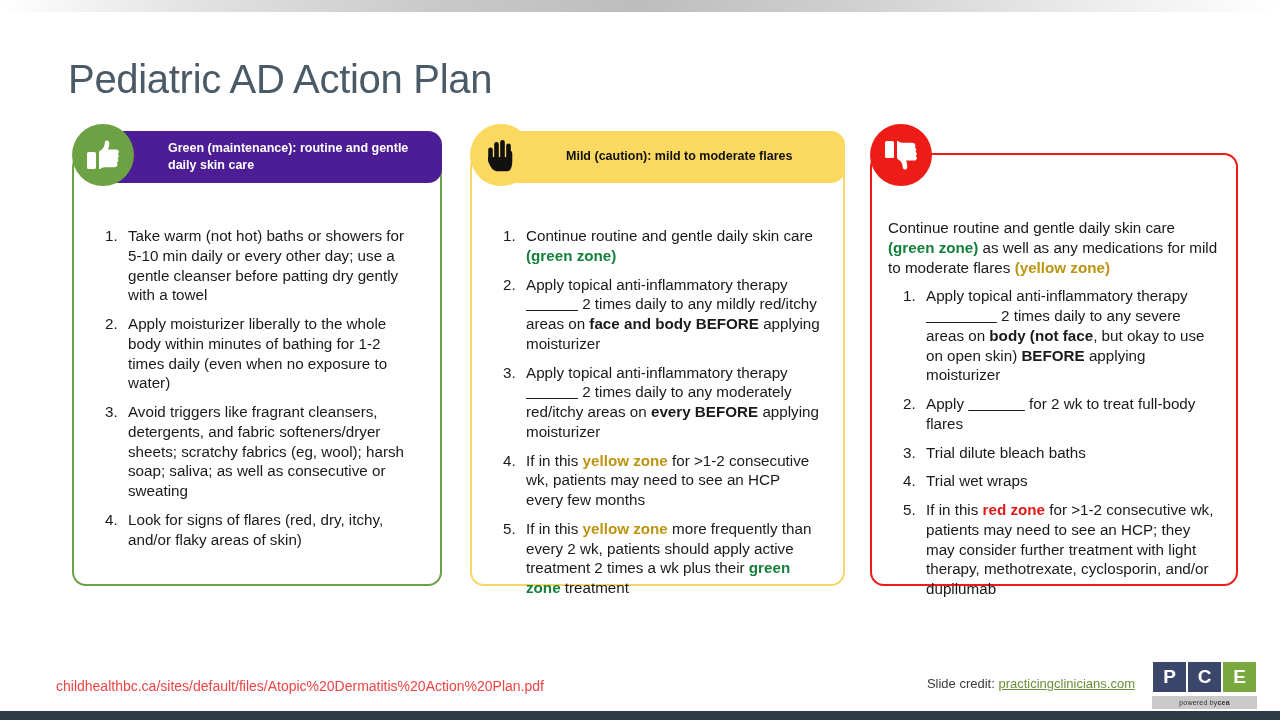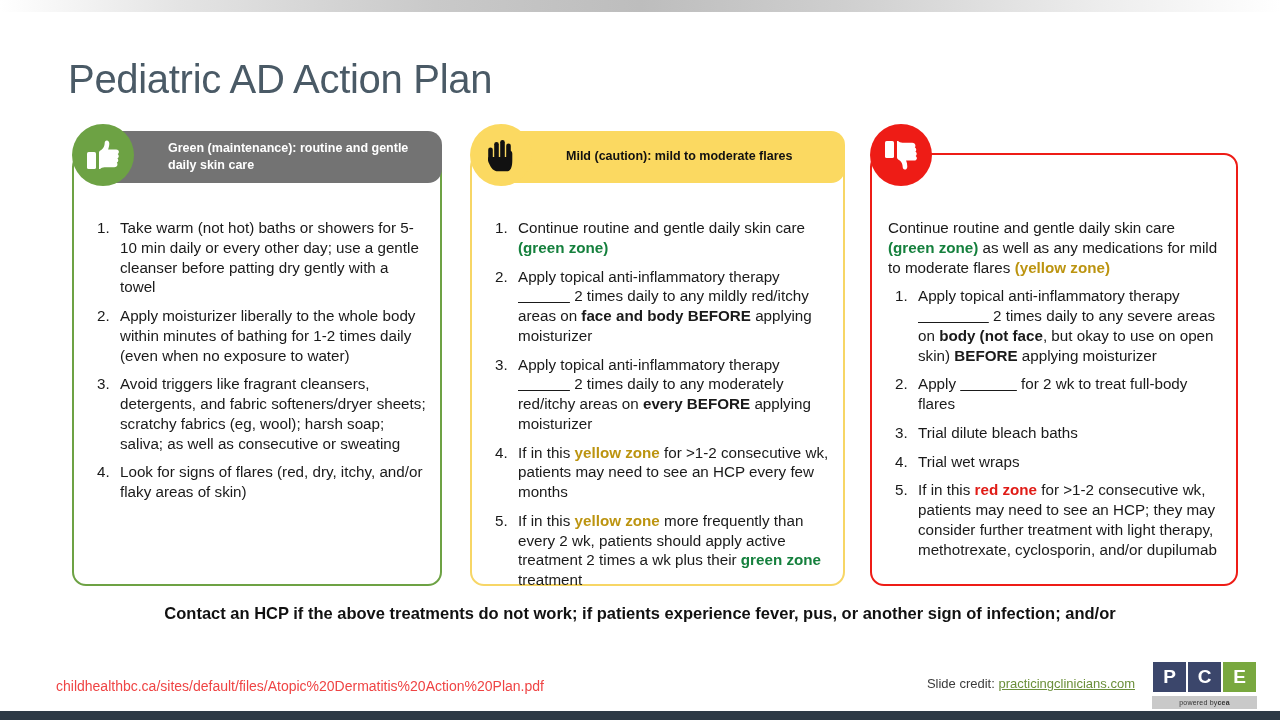--- a/index.html
+++ b/index.html
@@ -81,21 +81,21 @@
     width: calc(100% - 38px);
     height: 52px;
     border-radius: 0 14px 14px 0;
     display: flex;
     align-items: center;
     box-sizing: border-box;
     padding-left: 58px;
     padding-right: 10px;
     z-index: 3;
   }
-  .card-green  .card-head { background: #737373; align-items: center; }
+  .card-green  .card-head { background: #4c1d95; align-items: center; }
   .card-yellow .card-head { background: #fbd961; }
   .card-red    .card-head { background: #ee1c16; }
 
   .card-head-text {
     font-size: 12.5px;
     font-weight: bold;
     line-height: 1.38;
   }
   .card-green  .card-head-text { color: #ffffff; }
   .card-yellow .card-head-text { color: #111111; }
@@ -125,21 +125,21 @@
     box-sizing: border-box;
     padding: 9px 14px 0 10px;
     z-index: 2;
   }
   .lead {
     font-size: 15.2px;
     line-height: 1.30;
     margin: 0 0 9px 6px;
   }
   ol.steps {
-    margin: 0;
+    margin: 8px;
     padding: 0 0 0 30px;
     list-style-position: outside;
   }
   ol.steps > li {
     font-size: 15.2px;
     line-height: 1.30;
     margin-bottom: 9px;
     padding-left: 6px;
   }
   ol.steps > li:last-child { margin-bottom: 0; }
@@ -298,21 +298,20 @@
       <svg width="34" height="32" viewBox="0 0 34 32" aria-hidden="true">
         <rect x="1" y="2" width="9" height="17" rx="1.6" fill="#ffffff"></rect>
         <path d="M13 2 V18.5 C13 20 14.6 20.6 15.8 21.6 C17.6 23.1 18.6 25.4 18.7 28.1 C18.75 29.7 19.6 30.7 20.9 30.6 C22.4 30.5 23.3 29.3 23.3 27.4 C23.3 25.4 22.8 23.4 22.1 21.6 L30.2 21.6 C31.9 21.6 33 20.5 32.9 19 C32.85 18.1 32.4 17.4 31.7 16.9 C32.4 16.4 32.8 15.7 32.75 14.8 C32.7 13.8 32.2 13.1 31.4 12.7 C32 12.2 32.3 11.5 32.25 10.6 C32.2 9.6 31.6 8.9 30.8 8.5 C31.3 8 31.5 7.3 31.45 6.5 C31.35 4.8 30.1 3.7 28.2 3.7 L18.5 3.7 C16.6 3.7 15.1 3 14.2 2 Z" fill="#ffffff"></path>
       </svg>
     </div>
   </div>
 
 </div>
 
 <div class="callout">
-  <div>Contact an HCP if the above treatments do not work; if patients experience fever, pus, or another sign of infection; and/or</div>
 </div>
 
 <div class="source-url">childhealthbc.ca/sites/default/files/Atopic%20Dermatitis%20Action%20Plan.pdf</div>
 
 <div class="credit">
   <span>Slide credit:</span>
   <a href="#">practicingclinicians.com</a>
 </div>
 
 <div class="pce-logo">

